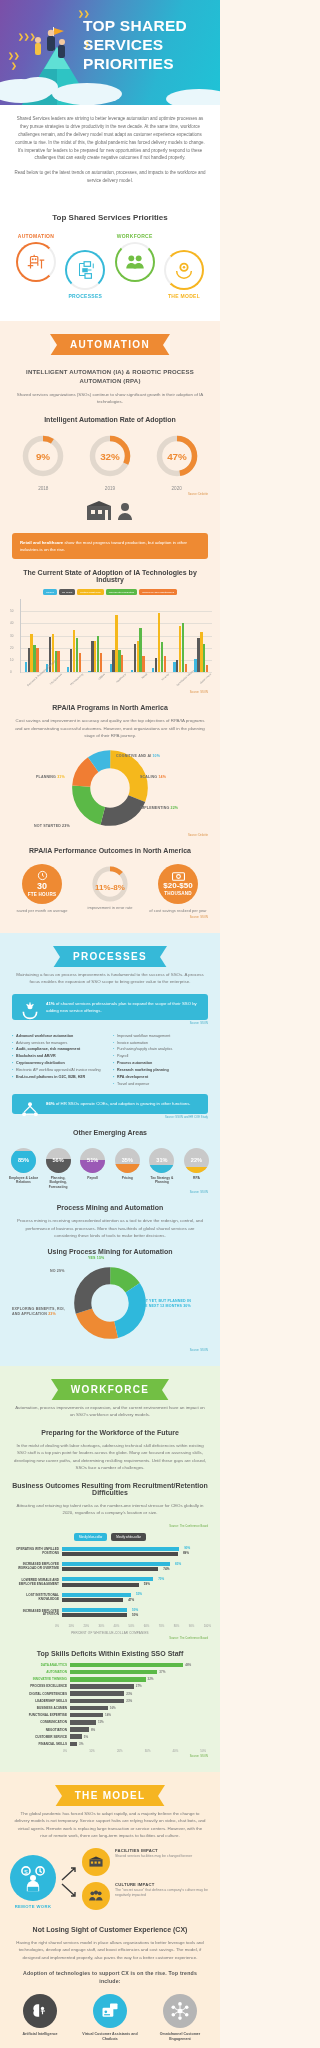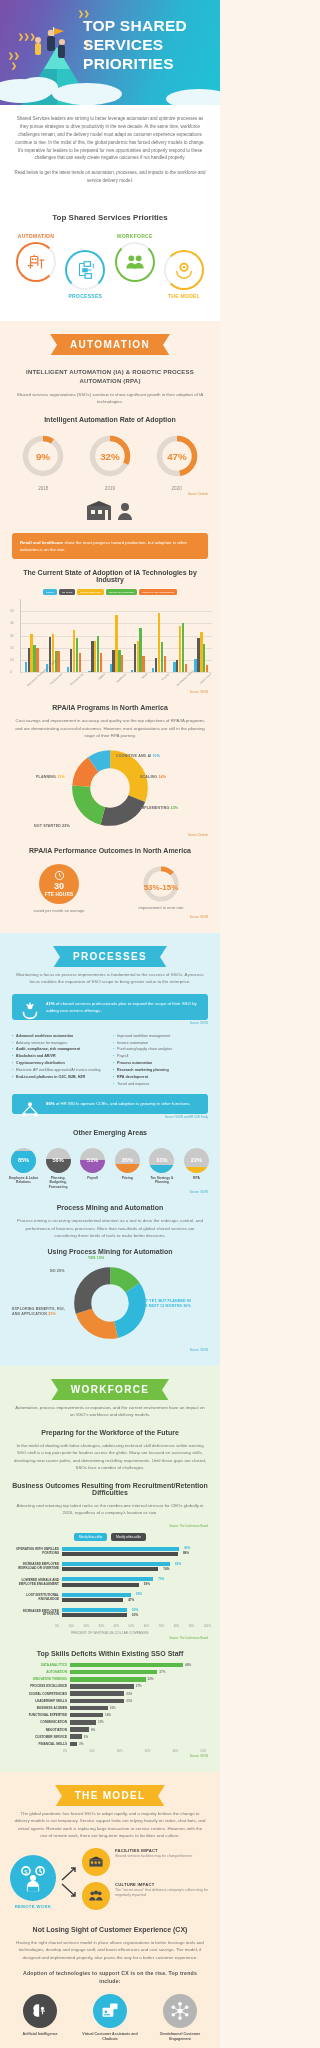--- a/index.html
+++ b/index.html
@@ -451,22 +451,33 @@
           <div class="pnum">30</div>
           <div class="punit">FTE HOURS</div>
         </div>
         <div class="pcap">saved per month on average</div>
       </div>
       <div class="pcell">
         <svg width="40" height="40" viewBox="0 0 42 42">
           <circle cx="21" cy="21" r="16" fill="none" stroke="#e2d8cd" stroke-width="5"></circle>
           <circle cx="21" cy="21" r="16" fill="none" stroke="#ee8a33" stroke-width="5" stroke-dasharray="13 87" transform="rotate(-90 21 21)"></circle>
         </svg>
-        <div style="margin-top:-25px;font-size:8px;font-weight:bold;color:#ee8a33;">53%-15%</div>
+        <div style="margin-top:-25px;font-size:8px;font-weight:bold;color:#ee8a33;">11%-8%</div>
         <div class="pcap" style="margin-top:13px;">improvement in error rate</div>
+      </div>
+      <div class="pcell">
+        <div class="pcirc">
+          <svg width="13" height="9" viewBox="0 0 24 16" style="margin-bottom:1px">
+            <rect x="1" y="1" width="22" height="14" rx="2" fill="none" stroke="#fff" stroke-width="2"></rect>
+            <circle cx="12" cy="8" r="3.5" fill="none" stroke="#fff" stroke-width="2"></circle>
+          </svg>
+          <div class="pnum" style="font-size:8px;">$20-$50</div>
+          <div class="punit">THOUSAND</div>
+        </div>
+        <div class="pcap">of cost savings realized per year</div>
       </div>
     </div>
     <div class="src">Source: SSON</div>
   </div>
 
   <div class="sec-proc">
     <div class="banner">
       <span class="ribbon" style="background:#36b9d8;">PROCESSES</span>
     </div>
     <div class="body-txt">Maintaining a focus on process improvements is fundamental to the success of SSOs. A process focus enables the expansion of SSO scope to bring greater value to the enterprise.</div>

